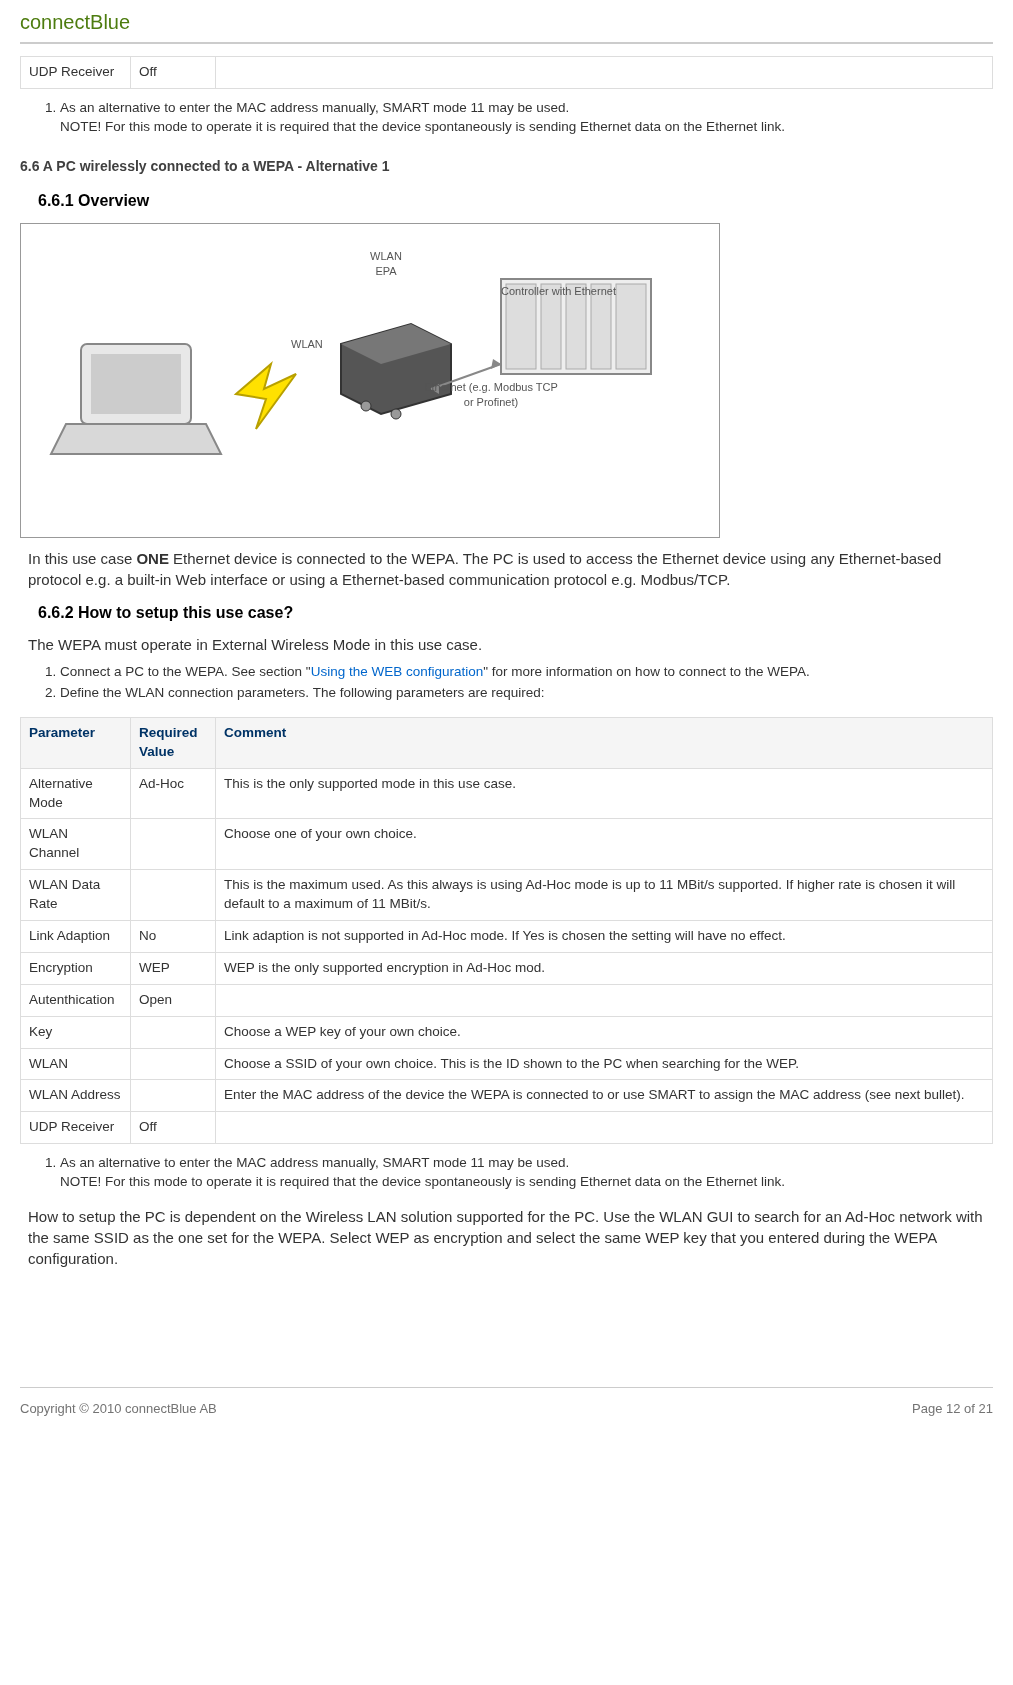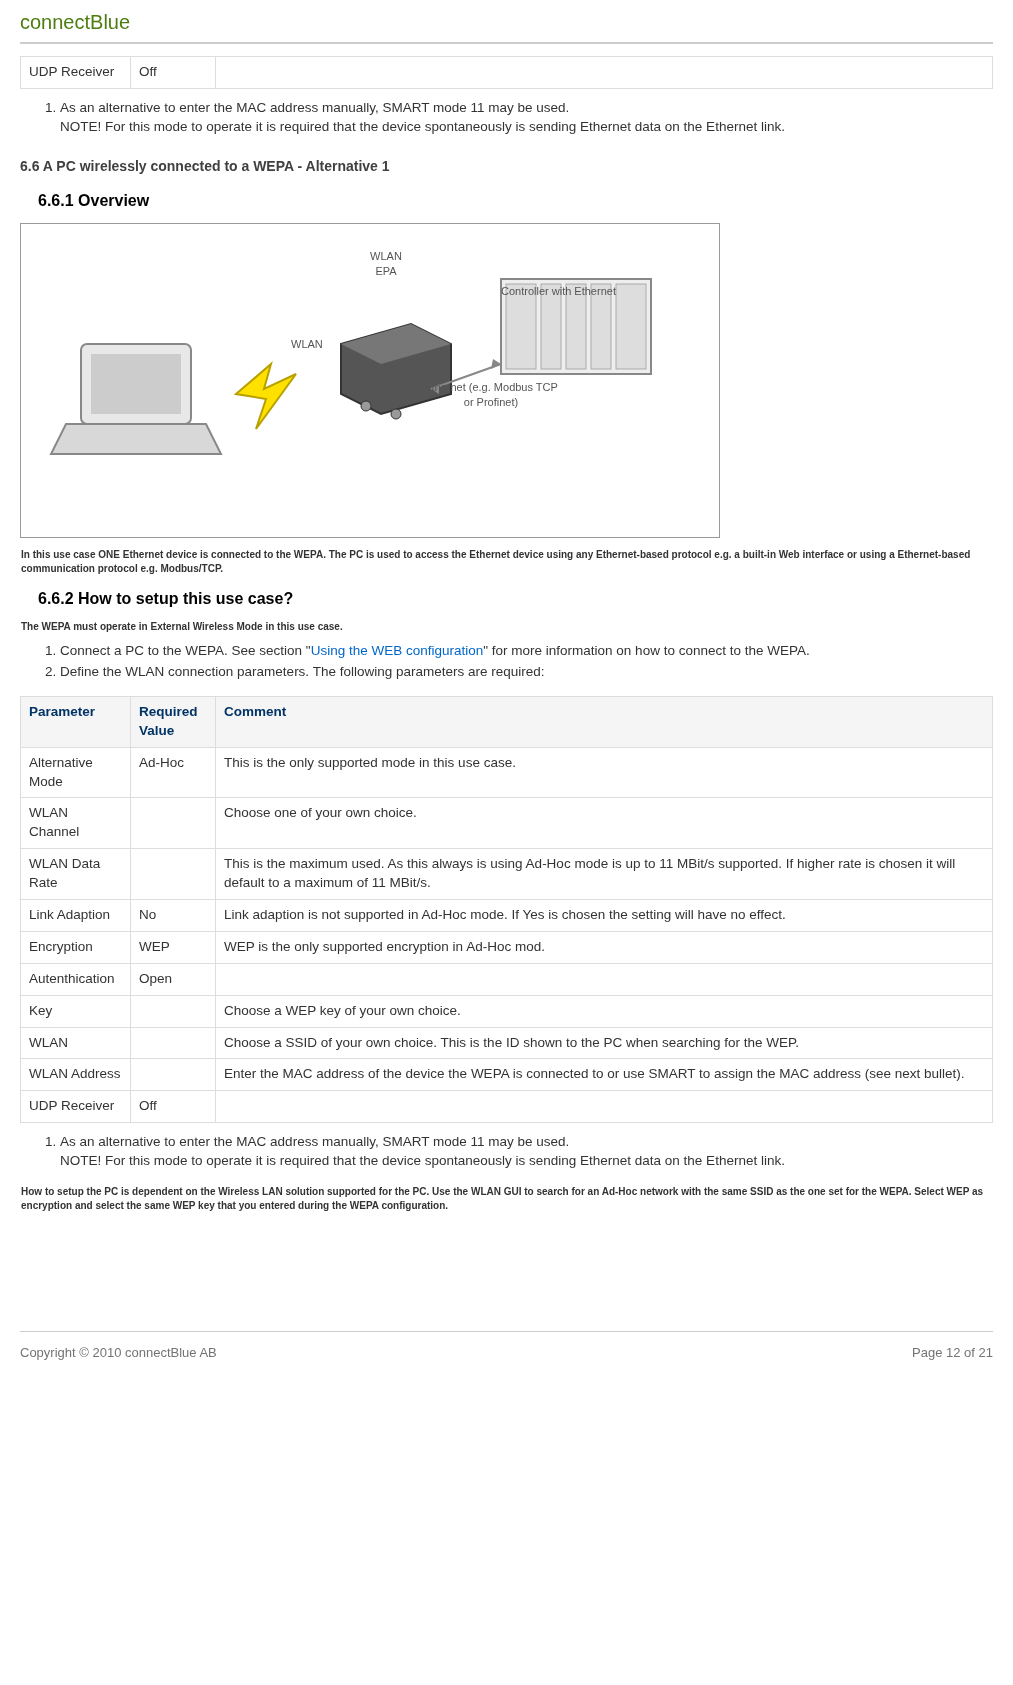--- a/index.html
+++ b/index.html
@@ -61,23 +61,22 @@
     margin: 20px 0 14px 0;
     color: #404040;
   }
   h3.subsection {
     font-size: 16px;
     font-weight: bold;
     margin: 12px 0 10px 18px;
     color: #000;
   }
   p.body {
-    font-size: 10px;
-    margin: 8px 1px;
-    font-weight: bold;
+    font-size: 15px;
+    margin: 8px 8px;
   }
   .link { color: #0066cc; }
   .diagram-box {
     border: 1px solid #999;
     width: 700px;
     height: 315px;
     margin: 0 0 10px 0;
     position: relative;
     background: #fff;
   }

